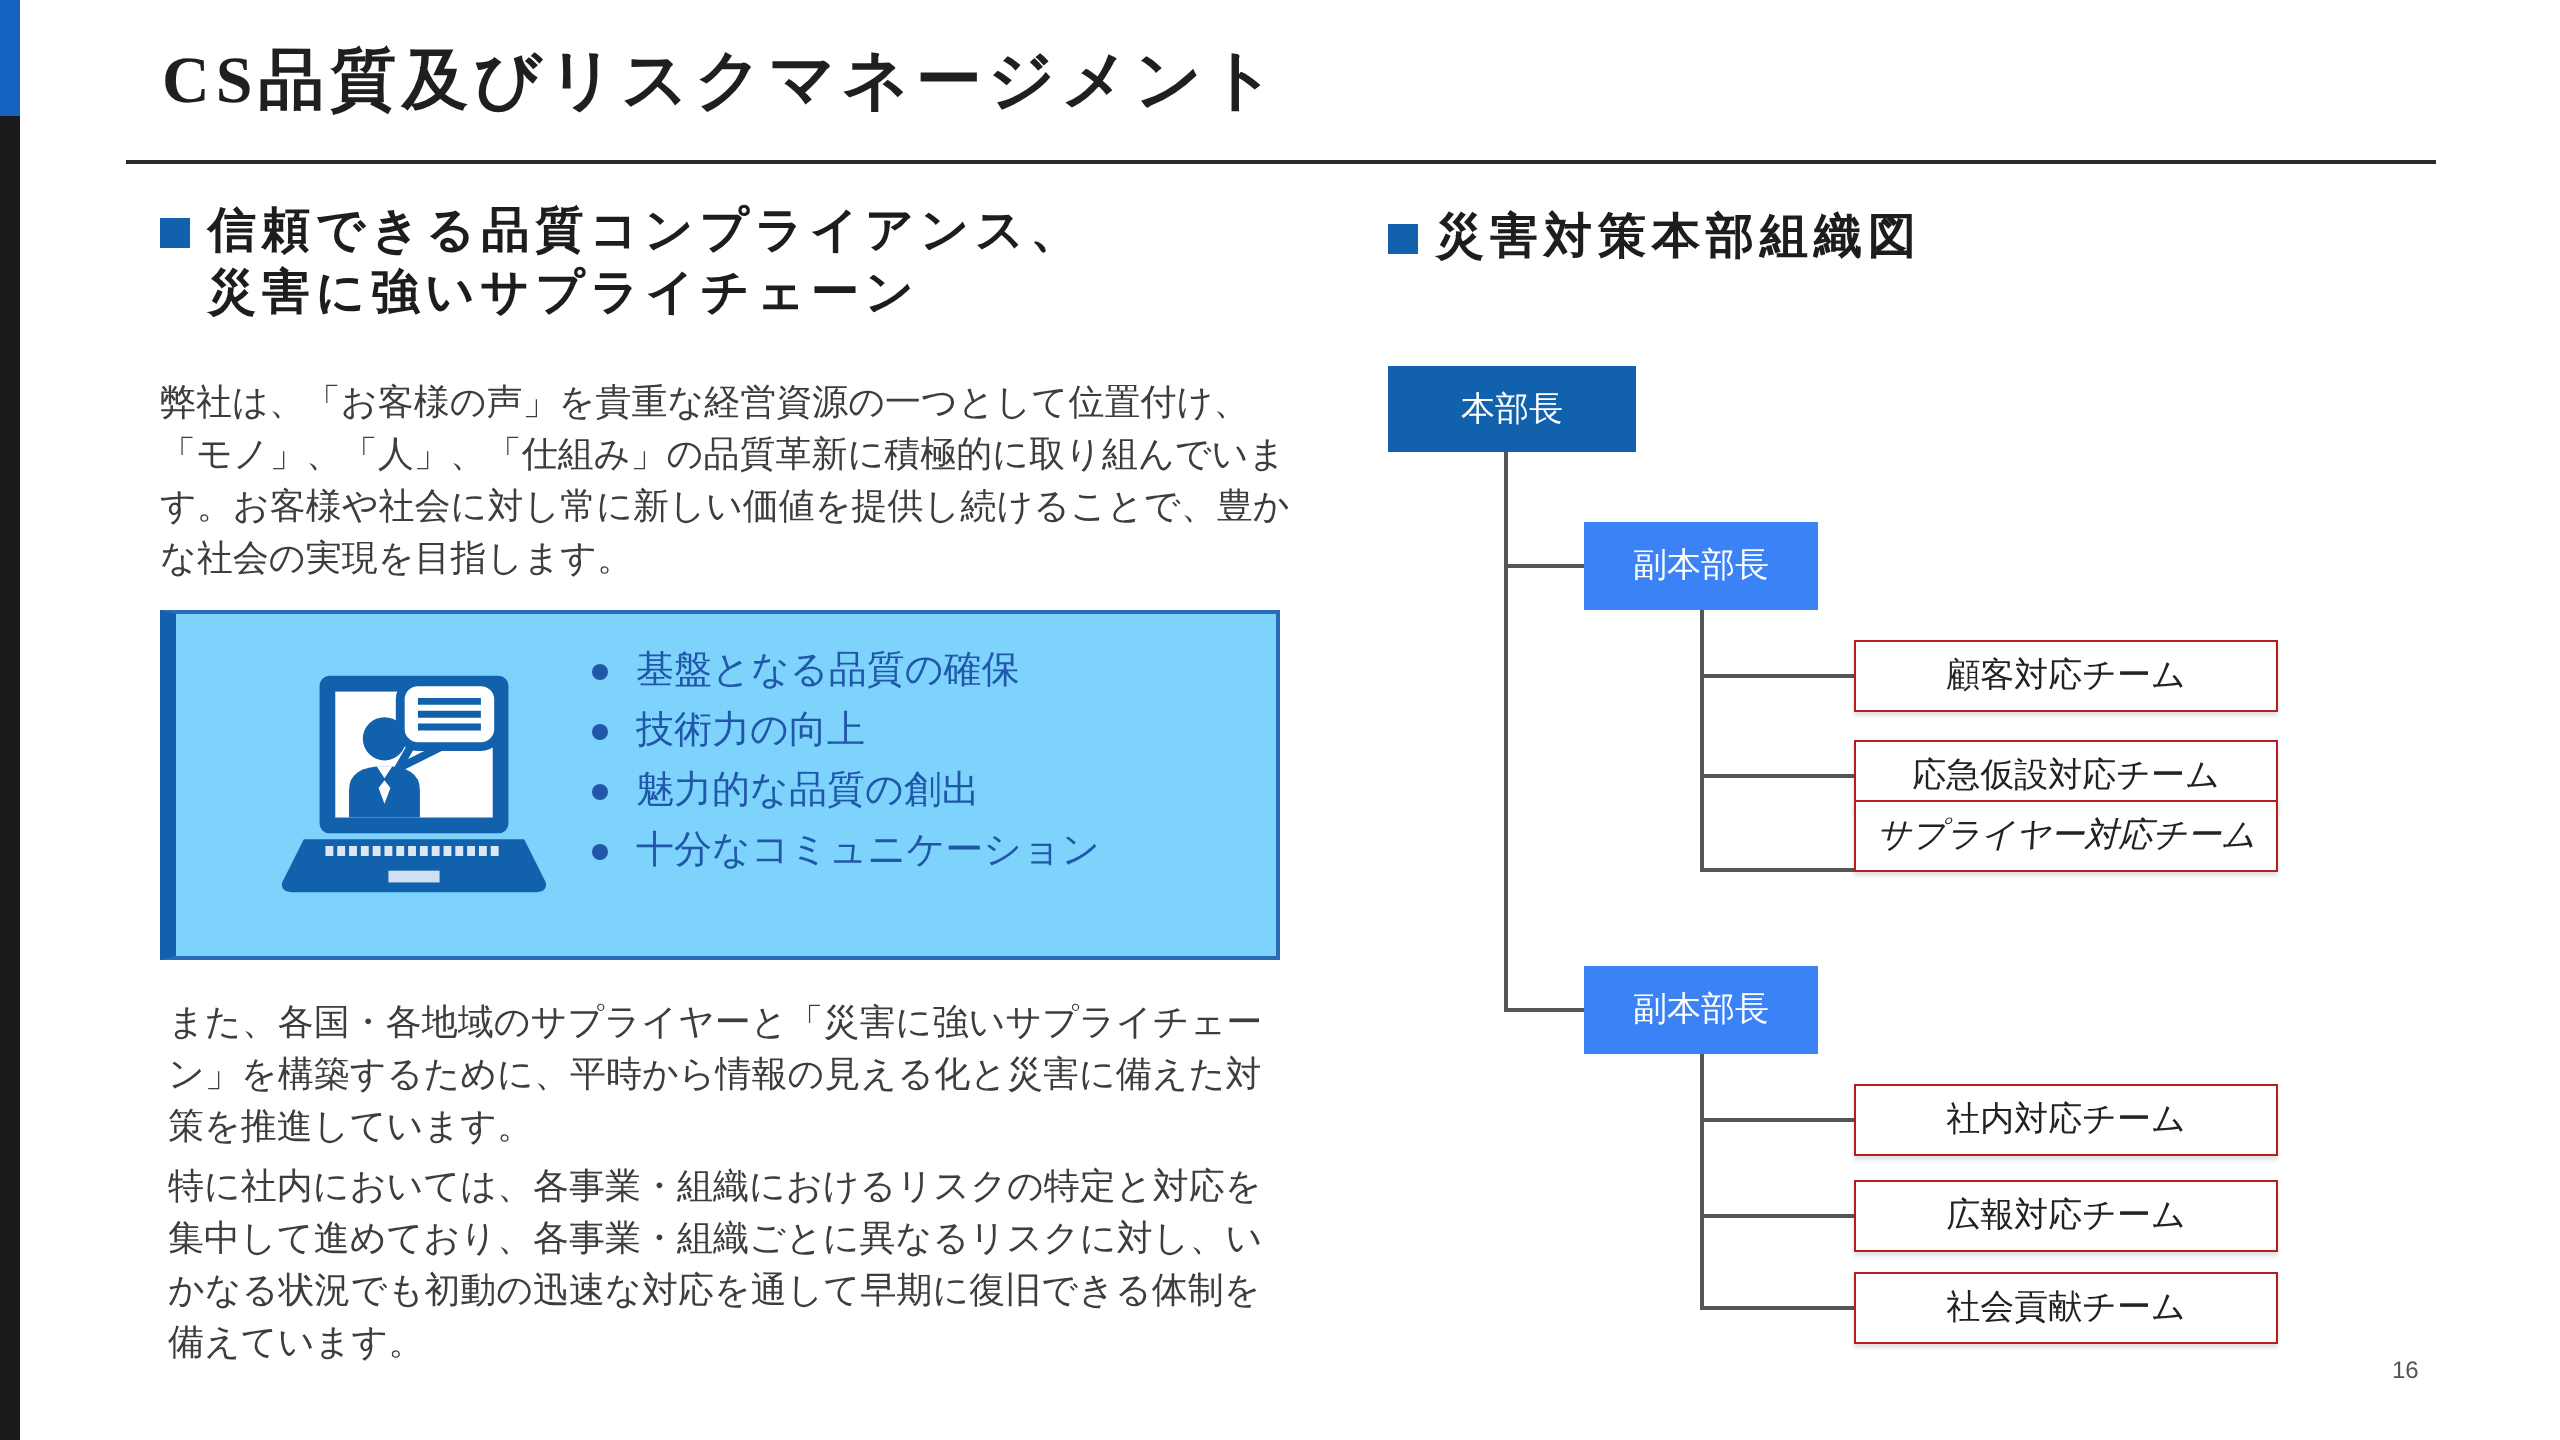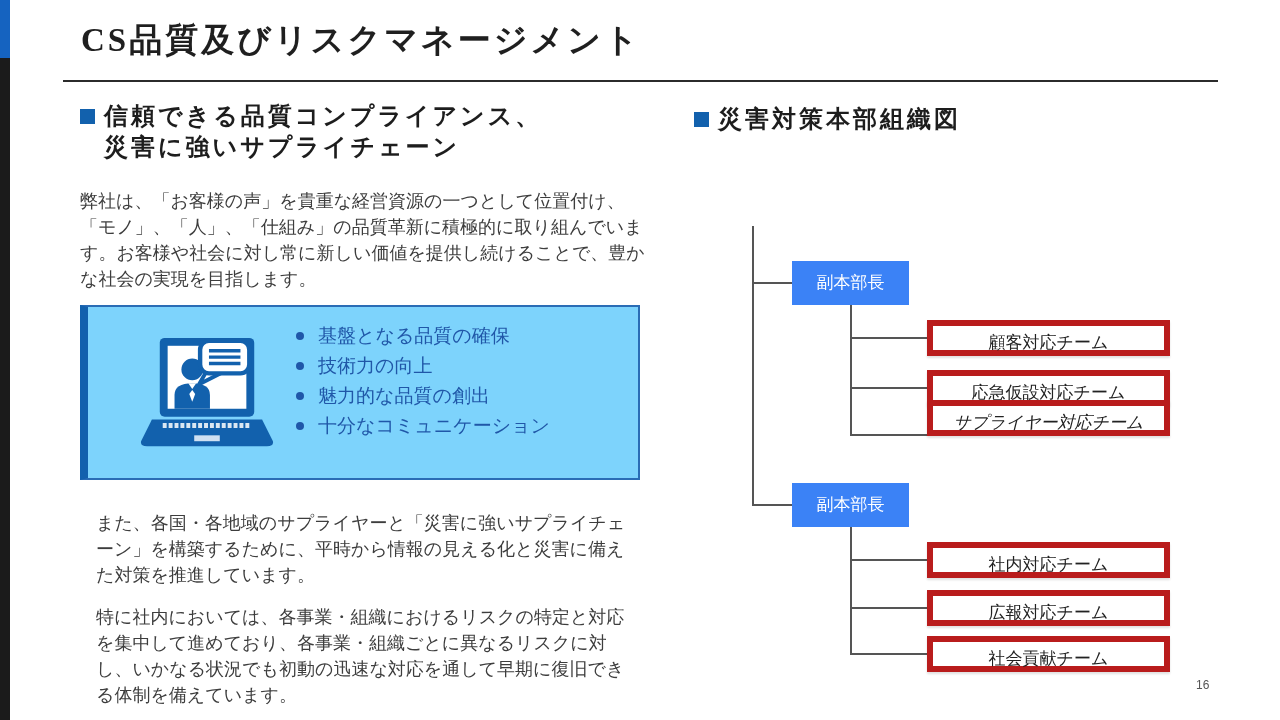--- a/index.html
+++ b/index.html
@@ -39,21 +39,21 @@
   .right-heading { left:694px; top:104px; }
 
   
   .para {
     position:absolute; left:80px; width:568px;
     font-size:18px; line-height:26px; color:#3d3d3d;
     text-align:left;
   }
   .para-1 { top:188px; }
   .para-lower { top:494px; }
-  .para-lower p { margin:16px; }
+  .para-lower p { margin:4px; }
 
   
   .info-box {
     position:absolute; left:80px; top:305px; width:560px; height:175px;
     background:#7dd3fc;
     border:2px solid #2a6cb5; border-left:8px solid #1261ad;
   }
   .laptop-wrap { position:absolute; left:50px; top:26px; width:138px; height:124px; }
   .quality-list {
     position:absolute; left:206px; top:14px; list-style:none;
@@ -74,22 +74,22 @@
     left:0; top:0; width:124px; height:43px; line-height:43px;
     background:#1261ad; color:#ffffff;
   }
   .node-deputy {
     width:117px; height:44px; line-height:44px;
     background:#3b82f6; color:#ffffff;
   }
   .deputy-1 { left:98px; top:78px; }
   .deputy-2 { left:98px; top:300px; }
   .node-team {
-    left:233px; width:243px; height:36px; line-height:34px;
-    background:#ffffff; border:6px solid #b91c1c; color:#222222;
+    left:233px; width:212px; height:36px; line-height:34px;
+    background:#ffffff; border:1px solid #b91c1c; color:#222222;
     box-shadow:0 2px 2px rgba(0,0,0,0.12);
   }
   .team-1 { top:137px; } .team-2 { top:187px; } .team-3 { top:217px;font-style:italic; }
   .team-4 { top:359px; } .team-5 { top:407px; } .team-6 { top:453px; }
   .org .line { position:absolute; background:#555555; }
   .trunk   { left:58px;  top:43px;  width:2px;  height:280px; }
   .conn-d1 { left:58px;  top:99px;  width:40px; height:2px; }
   .conn-d2 { left:58px;  top:321px; width:40px; height:2px; }
   .subv-1  { left:156px; top:122px; width:2px;  height:131px; }
   .subv-2  { left:156px; top:344px; width:2px;  height:128px; }
@@ -173,20 +173,21 @@
     <div class="line conn-d2"></div>
     <div class="line subv-1"></div>
     <div class="line subv-2"></div>
     <div class="line conn-t1"></div>
     <div class="line conn-t2"></div>
     <div class="line conn-t3"></div>
     <div class="line conn-t4"></div>
     <div class="line conn-t5"></div>
     <div class="line conn-t6"></div>
 
+    <div class="node node-head">本部長</div>
     <div class="node node-deputy deputy-1">副本部長</div>
     <div class="node node-team team-1">顧客対応チーム</div>
     <div class="node node-team team-2">応急仮設対応チーム</div>
     <div class="node node-team team-3">サプライヤー対応チーム</div>
     <div class="node node-deputy deputy-2">副本部長</div>
     <div class="node node-team team-4">社内対応チーム</div>
     <div class="node node-team team-5">広報対応チーム</div>
     <div class="node node-team team-6">社会貢献チーム</div>
   </div>
 

